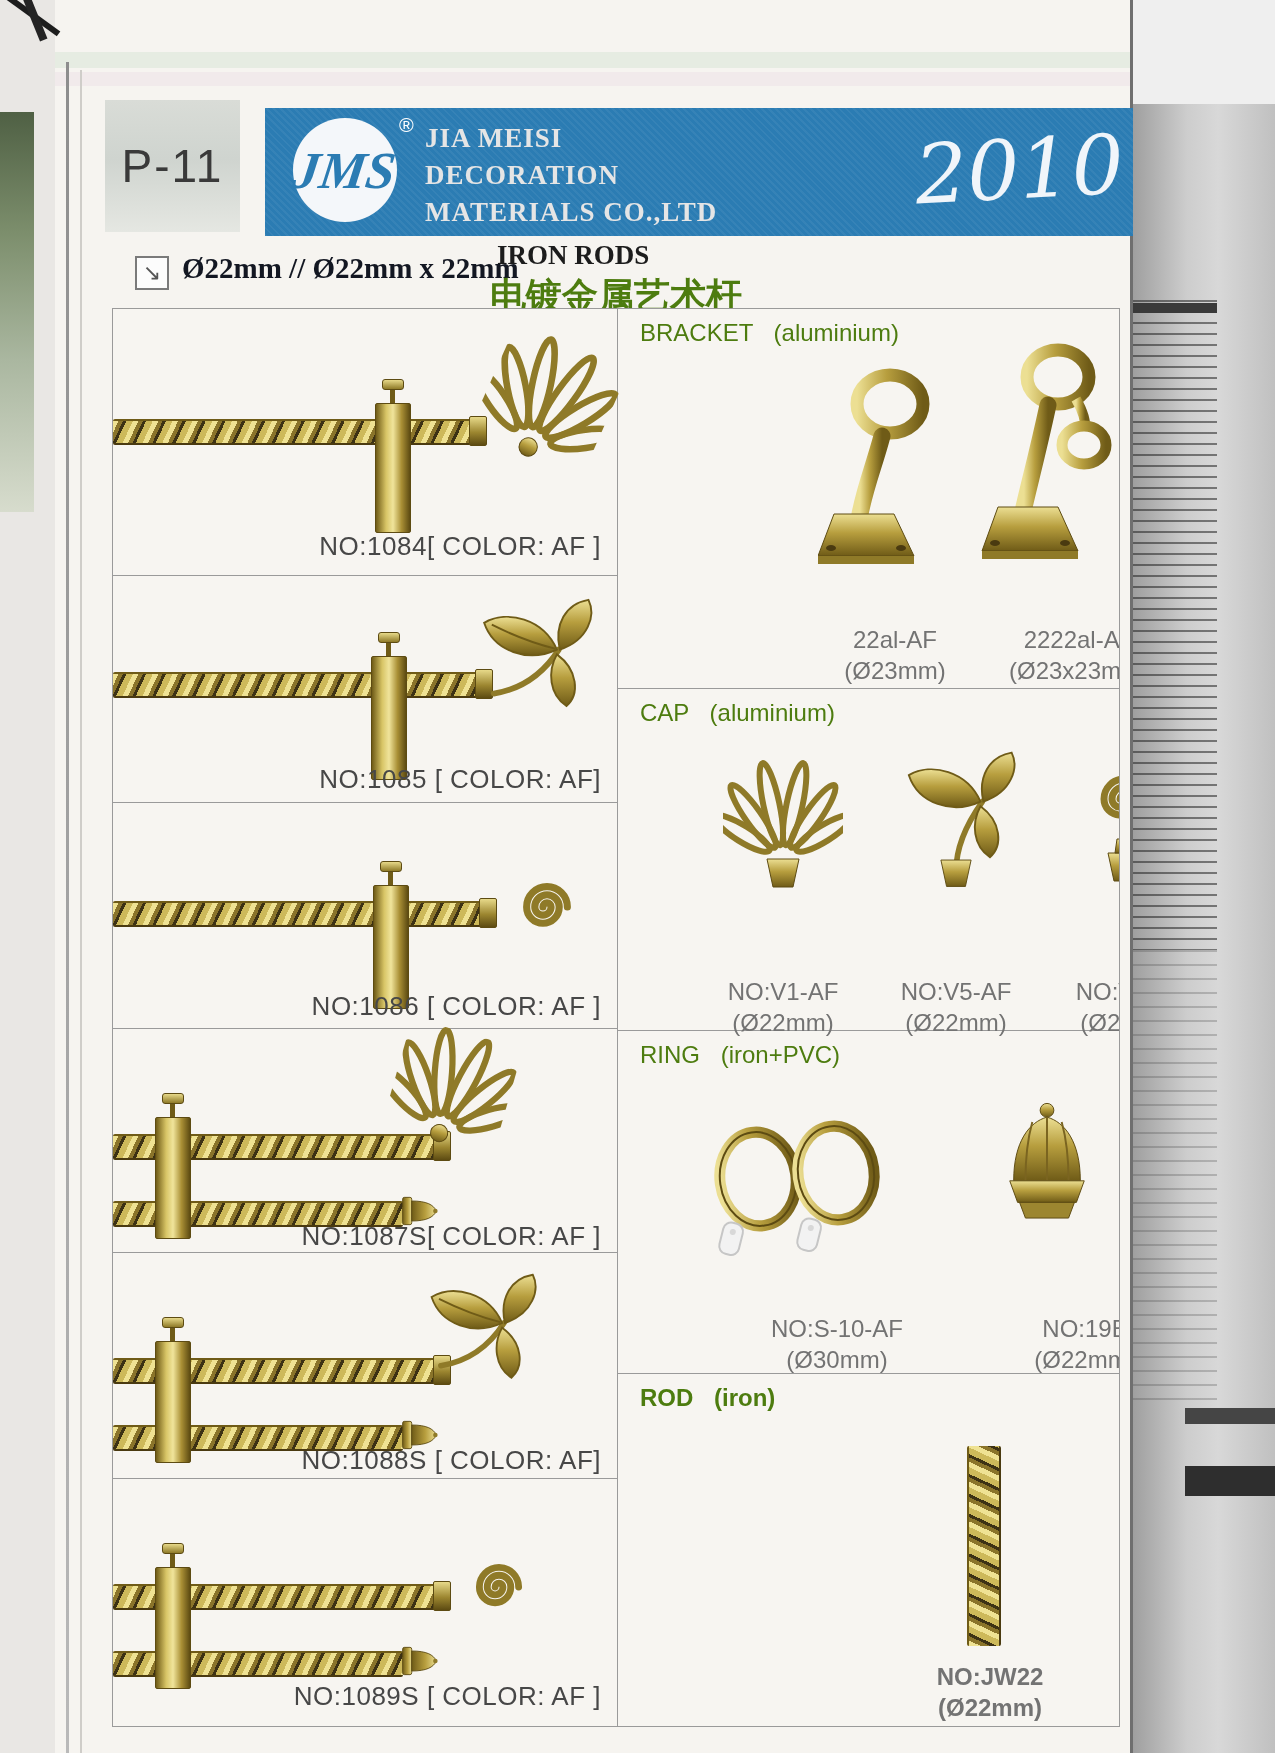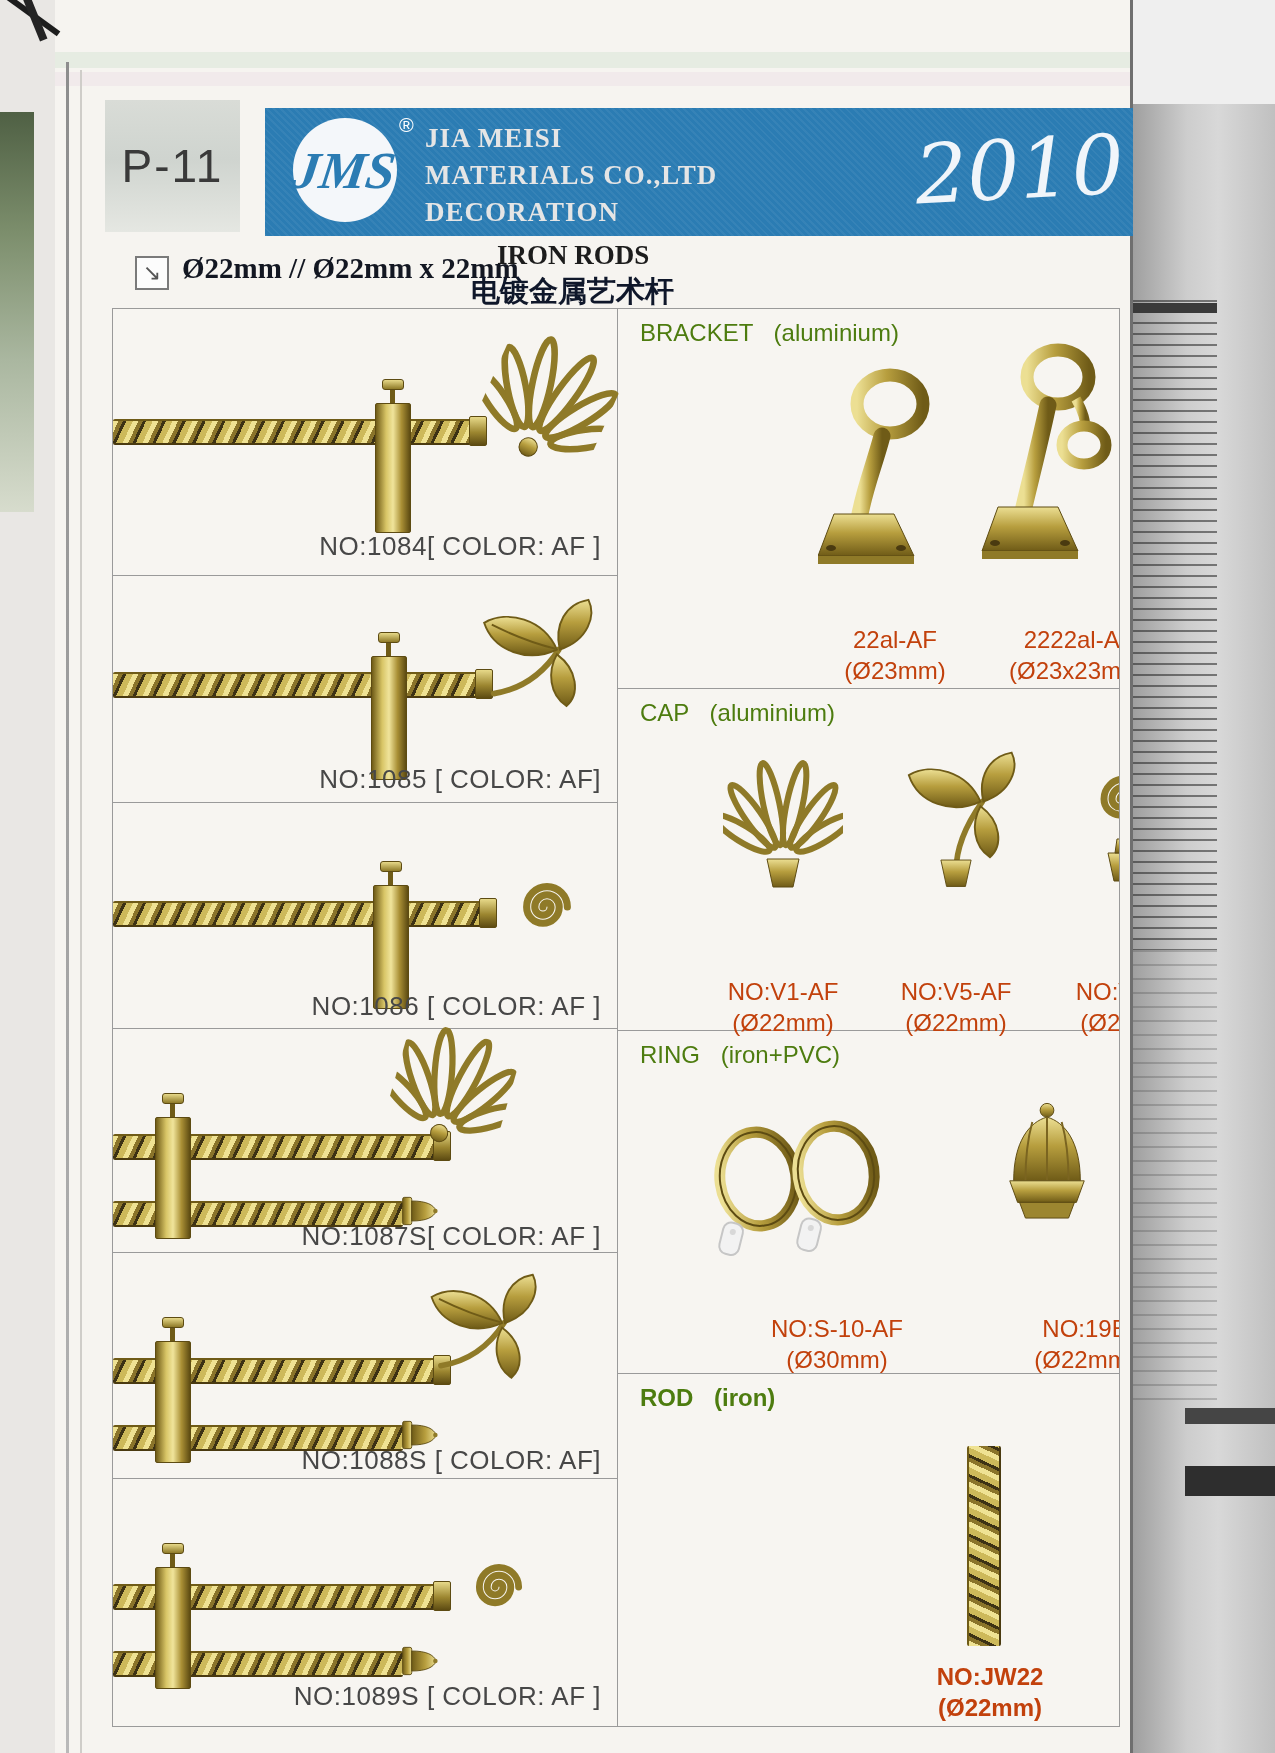--- a/index.html
+++ b/index.html
@@ -47,34 +47,34 @@
       font-style:italic;font-size:82px;color:#f0f5fa;transform:rotate(-3deg);}
 
   
   .spec-icon{position:absolute;left:135px;top:256px;width:30px;height:30px;background:#fcfcfc;
       border:2px solid #7a7a7a;display:flex;align-items:center;justify-content:center;}
   .spec-arrow{font-size:22px;color:#555;line-height:1;}
   .spec{position:absolute;left:182px;top:252px;font-family:"Liberation Serif",serif;font-weight:bold;
       font-size:29px;color:#131722;}
   .cat-en{position:absolute;left:497px;top:240px;font-family:"Liberation Serif",serif;font-weight:bold;
       font-size:27px;letter-spacing:0px;color:#1c1c1c;}
-  .cat-cn{position:absolute;left:471px;top:272px;font-size:29px;color:#0f172a;font-weight:bold;}
+  .cat-cn{position:absolute;left:490px;top:272px;font-size:36px;color:#4d7c0f;font-weight:bold;}
 
   
   .catalog{position:absolute;left:112px;top:308px;width:1006px;height:1417px;
       border:1px solid #9a9a9a;overflow:hidden;background:#f7f5f1;}
   .col-left{position:absolute;left:0;top:0;width:504px;height:1417px;border-right:1px solid #9a9a9a;}
   .rod-row{position:absolute;left:0;width:504px;border-bottom:1px solid #9a9a9a;}
   .rod-row.last{border-bottom:none;}
   .col-right{position:absolute;left:505px;top:0;width:501px;height:1417px;}
   .rsec{position:absolute;left:0;width:501px;border-bottom:1px solid #9a9a9a;}
   .rsec.last{border-bottom:none;}
   .rsec-title{position:absolute;left:22px;top:10px;font-size:24px;color:#4d7c0f;}
   .rsec-title .mat{margin-left:14px;}
-  .cap-label{position:absolute;text-align:center;font-size:24px;line-height:31px;color:#c2410c;}
+  .cap-label{position:absolute;text-align:center;font-size:24px;line-height:31px;color:#737373;}
   .rod-label{position:absolute;font-size:26px;color:#474747;letter-spacing:.5px;}
 
   
   .rod{position:absolute;height:22px;border-radius:2px;
       background:repeating-linear-gradient(115deg,#efe293 0 5px,#8a742a 5px 9px,#3c3114 9px 12px,#cdb95a 12px 18px);
       border-top:2px solid #6f5b17;border-bottom:2px solid #4a3a10;}
   .rod-vert{position:absolute;width:30px;border-radius:2px;
       background:repeating-linear-gradient(25deg,#efe293 0 5px,#8a742a 5px 9px,#3c3114 9px 12px,#cdb95a 12px 18px);
       border-left:2px solid #6f5b17;border-right:2px solid #4a3a10;}
   .strap{position:absolute;width:34px;border:1px solid #5d4b12;border-radius:2px;
@@ -124,22 +124,22 @@
   <div class="edge-right-line"></div>
 
   <div class="pnum">P-11</div>
   <div class="bluebar">
     <div class="logo-circle">
       <span class="logo-mono">JMS</span>
     </div>
     <span class="logo-reg">®</span>
     <div class="company">
       <div>JIA MEISI</div>
+      <div>DECORATION</div>
       <div>MATERIALS CO.,LTD</div>
-      <div>DECORATION</div>
     </div>
     <div class="year">2010</div>
   </div>
 
   <div class="spec-icon">
     <span class="spec-arrow">↘</span>
   </div>
   <div class="spec">Ø22mm // Ø22mm x 22mm</div>
   <div class="cat-en">IRON RODS</div>
   <div class="cat-cn">电镀金属艺术杆</div>

